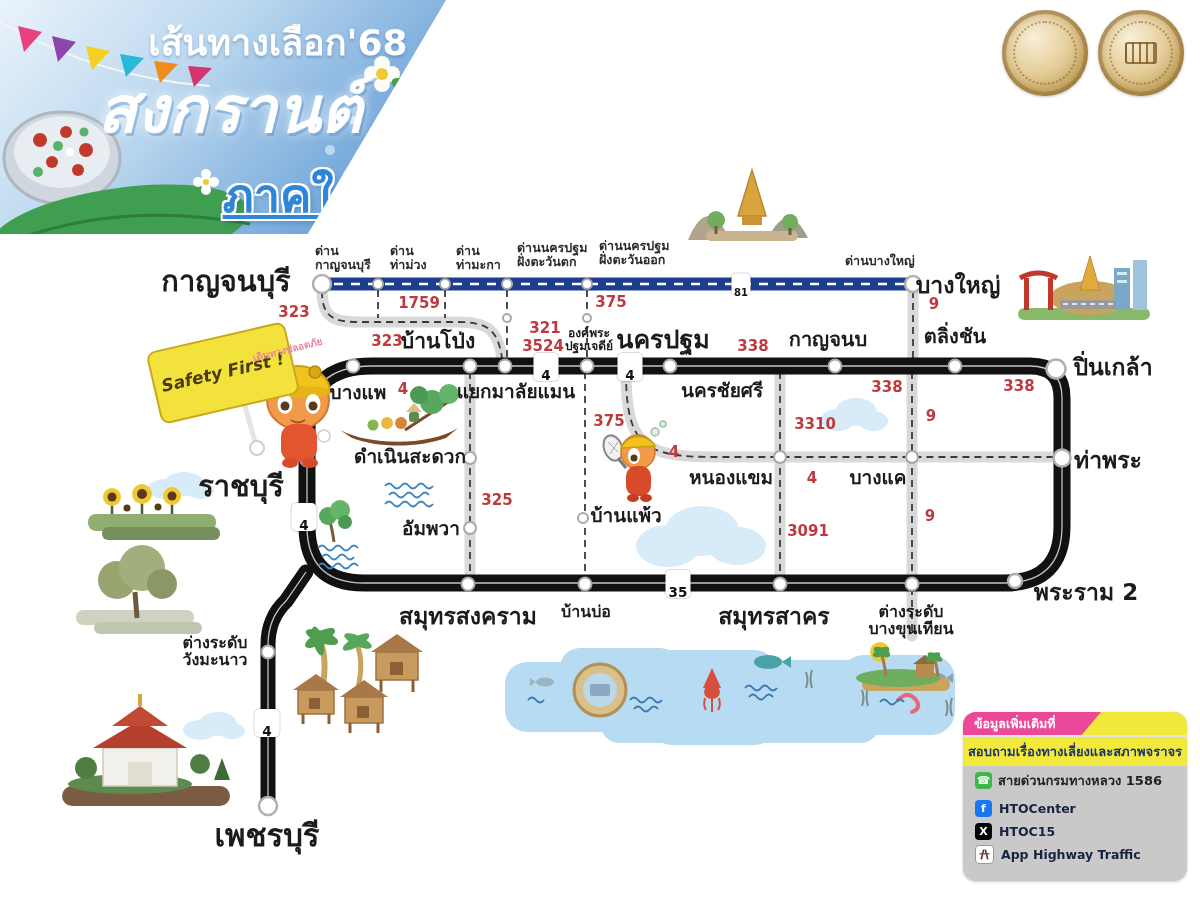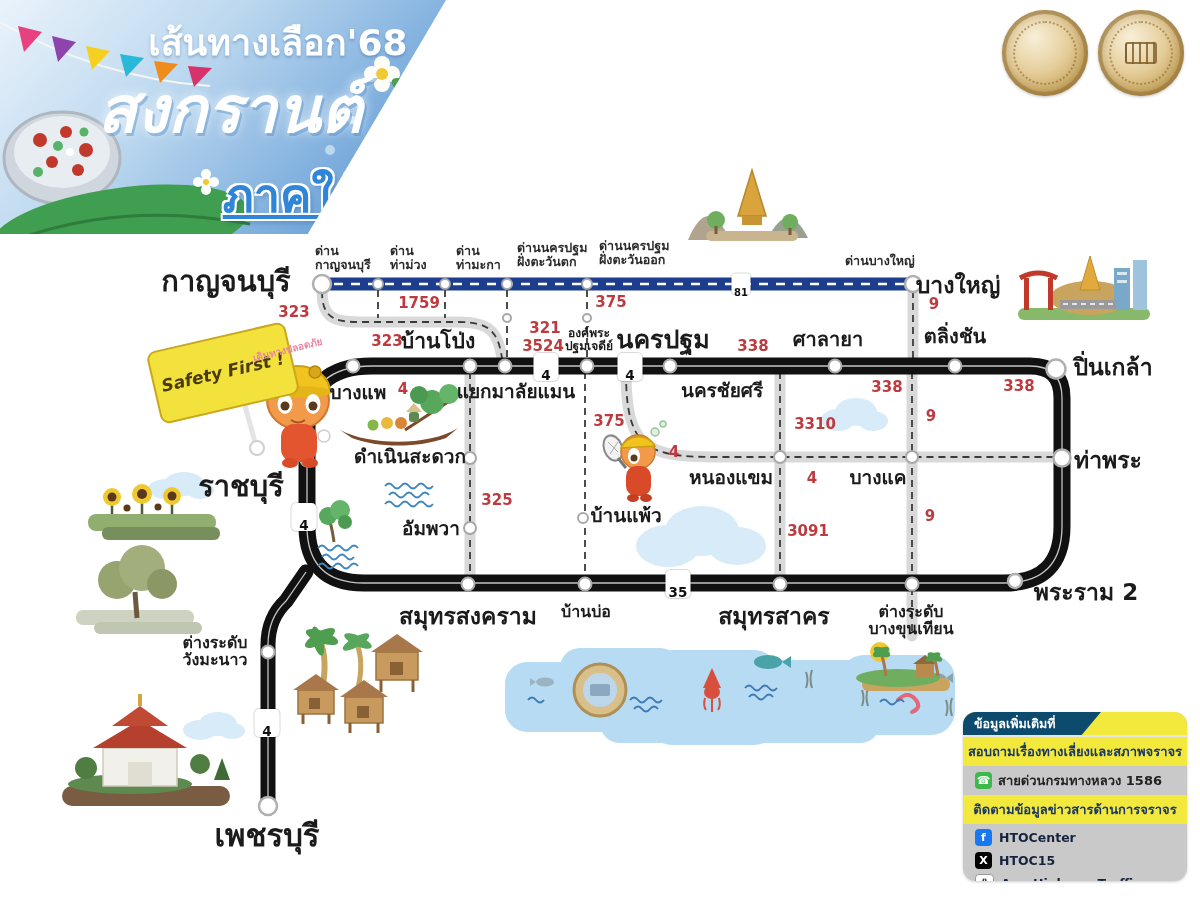--- a/index.html
+++ b/index.html
@@ -50,21 +50,21 @@
     display:flex;align-items:center;justify-content:center;text-align:center;
     font-size:17px;font-weight:700;font-style:italic;color:#4a3b10;line-height:1.15;padding:2px;}
   #mascot-slogan{position:absolute;left:252px;top:342px;transform:rotate(-14deg);
     font-size:10px;font-weight:700;color:#ea86a4;}
 
   
   #info-box{position:absolute;left:963px;top:712px;width:224px;height:169px;background:#c9c9c9;
     border-radius:13px;overflow:hidden;box-shadow:0 1px 3px rgba(0,0,0,.2);}
   .ib-row{width:100%;}
   #ib-tab-row{height:23px;background:#f3e93c;position:relative;}
-  #ib-tab{position:absolute;left:0;top:0;height:100%;width:138px;background:#0c4a6e;
+  #ib-tab{position:absolute;left:0;top:0;height:100%;width:138px;background:#ec4899;
     clip-path:polygon(0 0,100% 0,86% 100%,0 100%);color:#fff;font-size:12.5px;font-weight:700;
     display:flex;align-items:center;padding-left:11px;box-sizing:border-box;}
   .ib-yellow{background:#f3e93c;color:#1a3668;font-size:13px;font-weight:700;
     display:flex;align-items:center;justify-content:center;text-align:center;}
   #ib-ask{height:29px;border-top:2px solid #e6e6e6;}
   #ib-follow{height:29px;}
   #ib-hotline{height:29px;background:#c9c9c9;display:flex;align-items:center;gap:6px;padding-left:12px;
     font-size:13px;font-weight:700;color:#222;}
   .mini-icon{width:17px;height:17px;border-radius:4px;display:flex;align-items:center;justify-content:center;
     font-size:11px;font-weight:700;color:#fff;flex:0 0 auto;}
@@ -450,21 +450,21 @@
 
   <div id="safety-sign">Safety First !</div>
   <div id="mascot-slogan">เดินทางปลอดภัย</div>
 
   <div id="label-layer">
       <div class="place-label" style="left: 226px; top: 282px; font-size: 29px;">กาญจนบุรี</div>
       <div class="place-label" style="left: 241px; top: 459px; font-size: 29px; margin-top: 28px;">ราชบุรี</div>
       <div class="place-label" style="left: 267px; top: 836px; font-size: 31px;">เพชรบุรี</div>
       <div class="place-label" style="left: 958px; top: 285px; font-size: 23px;">บางใหญ่</div>
       <div class="place-label" style="left: 955px; top: 337px; font-size: 20px;">ตลิ่งชัน</div>
-      <div class="place-label" style="left: 828px; top: 340px; font-size: 20px;">ศาลายา</div>
+      <div class="place-label" style="left: 828px; top: 340px; font-size: 20px;">กาญจนบ</div>
       <div class="place-label" style="left: 1113px; top: 367px; font-size: 23px;">ปิ่นเกล้า</div>
       <div class="place-label" style="left: 1108px; top: 460px; font-size: 23px;">ท่าพระ</div>
       <div class="place-label" style="left: 1086px; top: 592px; font-size: 23px;">พระราม 2</div>
       <div class="place-label" style="left: 663px; top: 339px; font-size: 25px;">นครปฐม</div>
       <div class="place-label" style="left: 722px; top: 390px; font-size: 19px;">นครชัยศรี</div>
       <div class="place-label" style="left: 438px; top: 341px; font-size: 21px;">บ้านโป่ง</div>
       <div class="place-label" style="left: 358px; top: 392px; font-size: 19px;">บางแพ</div>
       <div class="place-label" style="left: 516px; top: 391px; font-size: 19px;">แยกมาลัยแมน</div>
       <div class="place-label" style="left: 410px; top: 456px; font-size: 19px;">ดำเนินสะดวก</div>
       <div class="place-label" style="left: 431px; top: 528px; font-size: 19px;">อัมพวา</div>
@@ -538,21 +538,20 @@
 
   <div id="info-box">
     <div class="ib-row" id="ib-tab-row">
       <div id="ib-tab">ข้อมูลเพิ่มเติมที่</div>
     </div>
     <div class="ib-row ib-yellow" id="ib-ask">สอบถามเรื่องทางเลี่ยงและสภาพจราจร</div>
     <div class="ib-row" id="ib-hotline">
       <span class="mini-icon" id="phone-icon">☎</span>
       <span>สายด่วนกรมทางหลวง 1586</span>
     </div>
-    <div class="ib-row ib-yellow" id="ib-follow">ติดตามข้อมูลข่าวสารด้านการจราจร</div>
     <div id="channel-list">
         <div class="channel-row">
           <span class="mini-icon fb">f</span>
           <span>HTOCenter</span>
         </div>
         <div class="channel-row">
           <span class="mini-icon xx">X</span>
           <span>HTOC15</span>
         </div>
         <div class="channel-row">

